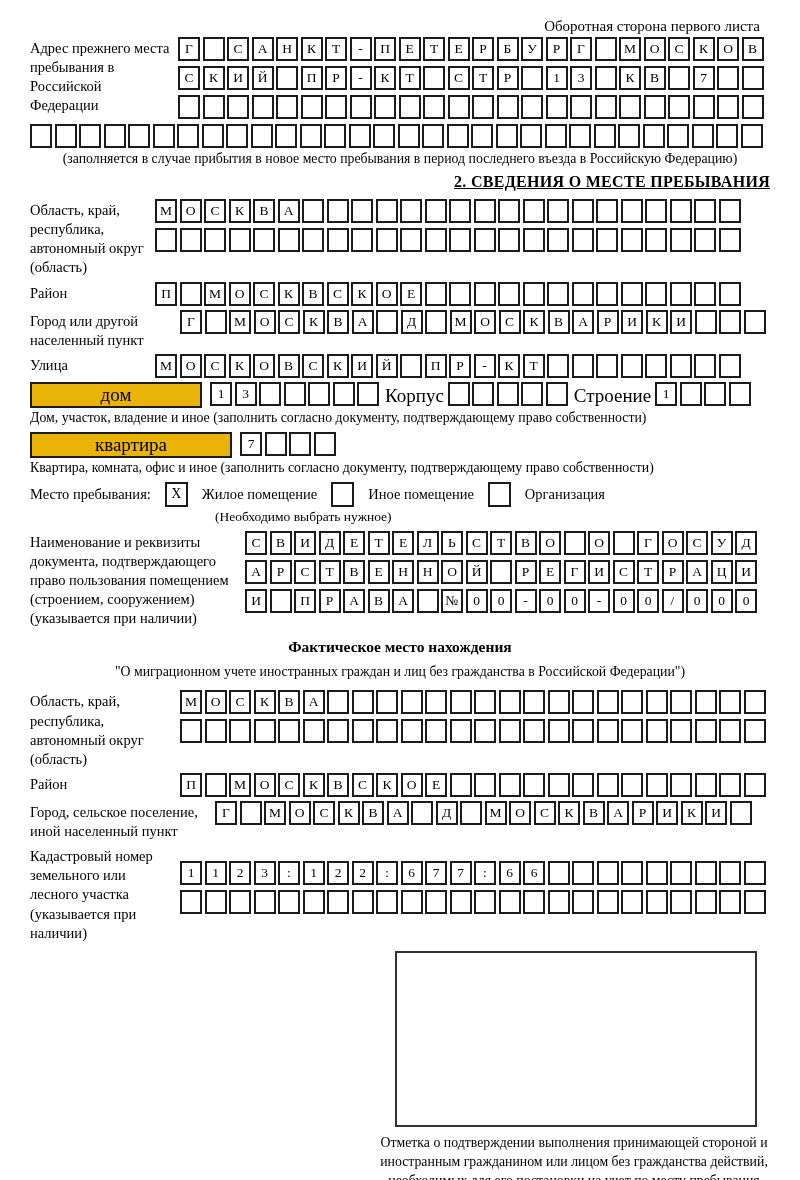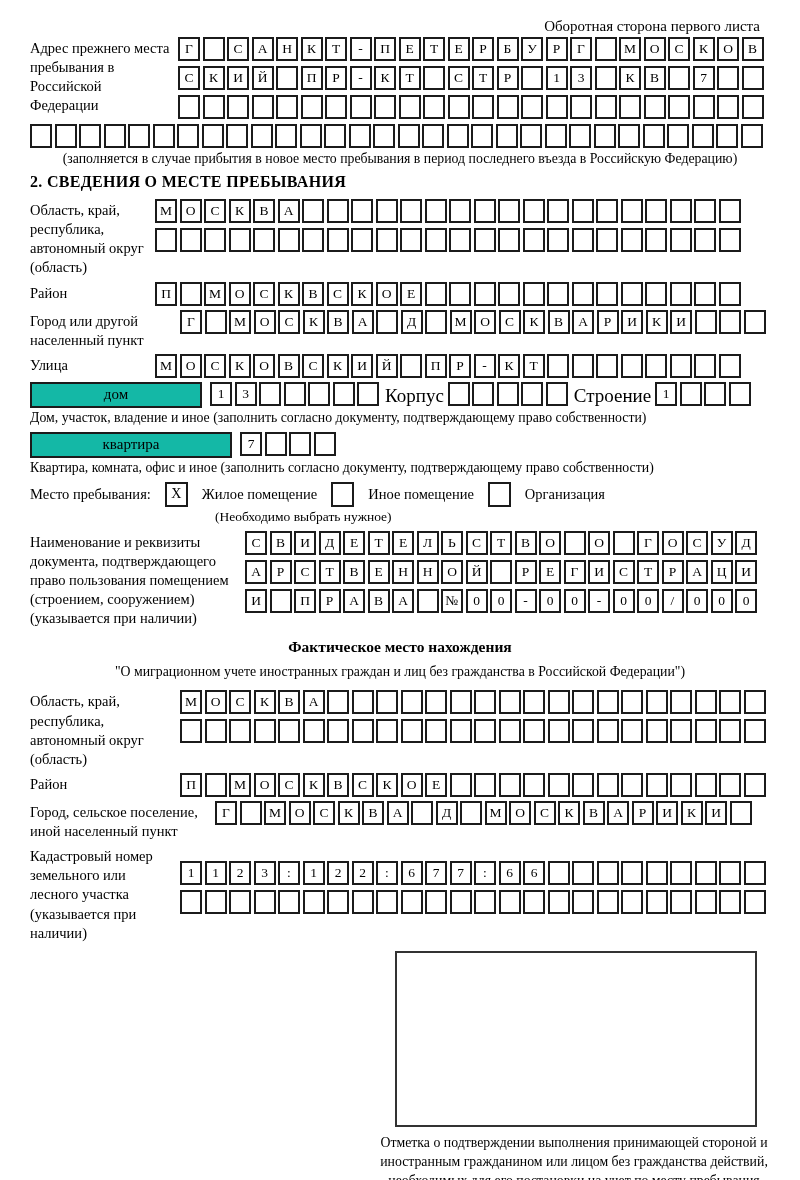--- a/index.html
+++ b/index.html
@@ -9,25 +9,25 @@
 
   .field{display:flex;align-items:flex-start;margin-bottom:4px;}
   .label{font-size:14.5px;line-height:1.32;flex:none;padding-top:2px;padding-right:6px;box-sizing:border-box;}
   .w148{width:148px;} .w125{width:125px;} .w150{width:150px;} .w215{width:215px;} .w185{width:185px;}
   .rows{display:flex;flex-direction:column;gap:5px;flex:1;}
   .cells{display:flex;gap:2.5px;}
   .cell{width:18px;height:20px;border:2px solid #1b1b1b;flex:none;display:flex;align-items:center;justify-content:center;
         font-size:13.5px;background:#fff;}
   .fullwidth{margin:5px 0 3px 0;}
   .note{font-size:13.8px;text-align:center;margin:1px 0 4px 0;}
-  .section-title{font-size:16px;font-weight:bold;text-align:left;margin:6px 0 8px 0;letter-spacing:.3px;}
+  .section-title{font-size:16px;font-weight:bold;text-align:right;margin:6px 0 8px 0;letter-spacing:.3px;text-decoration:underline;}
   .sub-title{font-size:15.5px;font-weight:bold;text-align:center;margin:10px 0 6px 0;}
   .caption{font-size:13.8px;margin:2px 0 6px 0;}
   .bigbox{border:2px solid #1b1b1b;height:22px;display:flex;align-items:center;justify-content:center;
-          font-size:15px;flex:none;background:#14b8a6;}
+          font-size:19px;flex:none;background:#eab308;}
   .inline-label{font-size:19px;padding:3px 4px 0 6px;flex:none;}
   .hrow{display:flex;align-items:flex-start;margin-bottom:2px;}
   .checkbox{width:19px;height:21px;border:2px solid #1b1b1b;display:flex;align-items:center;justify-content:center;
             font-size:14px;flex:none;background:#fff;}
   .stay-row{display:flex;align-items:center;gap:14px;margin:4px 0 2px 0;}
   .stay-label{font-size:14.5px;}
   .opt-label{font-size:14.5px;}
   .stay-note{font-size:13.5px;margin:0 0 6px 185px;}
   .fact-note{font-size:13.8px;text-align:center;margin:0 0 2px 0;line-height:1.45;}
   .stamp-box{border:2px solid #333;width:358px;height:172px;margin:8px 0 6px 365px;background:#fff;}

